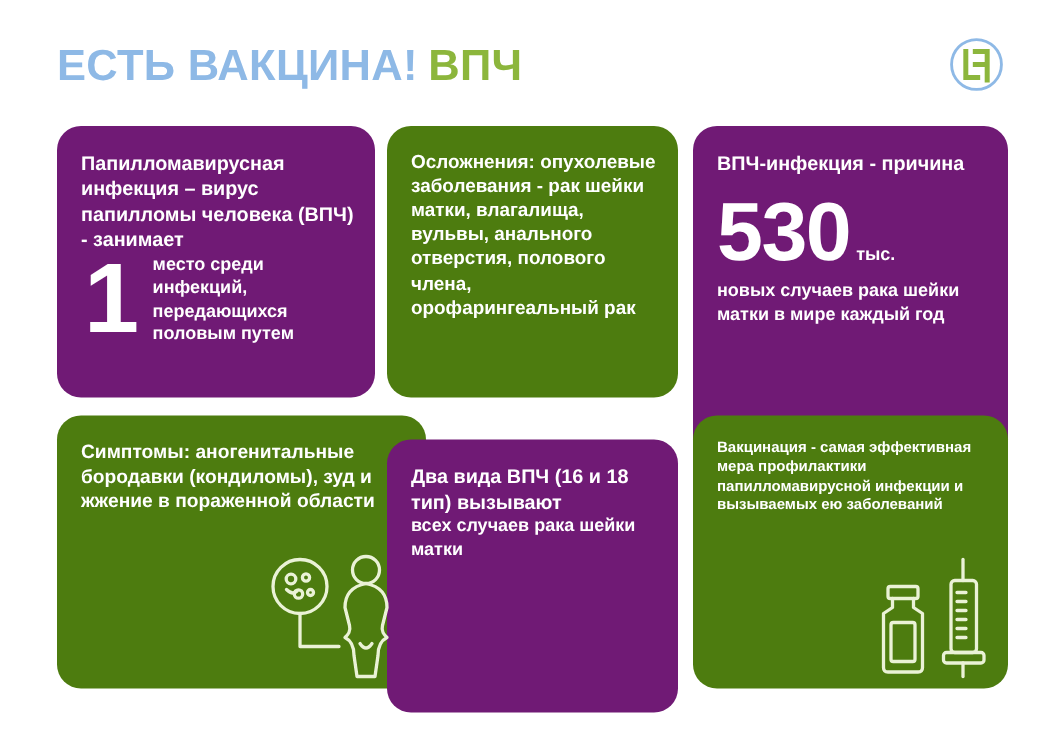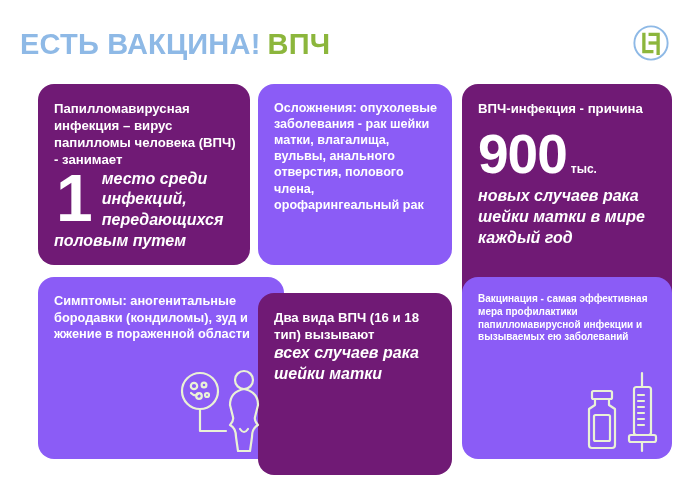--- a/index.html
+++ b/index.html
@@ -19,21 +19,21 @@
   .header {
     position: absolute;
     left: 0;
     top: 0;
     width: 700px;
     height: 84px;
     display: flex;
     align-items: center;
     justify-content: space-between;
     box-sizing: border-box;
-    padding: 0 30px 0 20px;
+    padding: 0 30px 0 38px;
   }
   .title {
     font-size: 29px;
     font-weight: bold;
     letter-spacing: 0.2px;
     line-height: 1;
     white-space: nowrap;
     margin-top: 4px;
   }
   .title .t-blue { color: #8EB9E6; }
@@ -55,39 +55,38 @@
     height: 375px;
   }
   .card {
     position: absolute;
     border-radius: 16px;
     box-sizing: border-box;
     color: #ffffff;
     overflow: hidden;
   }
   .card.blue  { background: #701a75; }
-  .card.green { background: #8b5cf6; }
+  .card.green { background: #4d7c0f; }
 
   .card-inner {
     position: relative;
     z-index: 2;
     padding: 16px 14px 10px 16px;
     height: 100%;
     box-sizing: border-box;
   }
   .lead {
     font-size: 13.2px;
     font-weight: bold;
     line-height: 1.30;
   }
   .tail {
-    font-size: 16px;
+    font-size: 12px;
     font-weight: bold;
     line-height: 1.30;
-    font-style: italic;
   }
 
   
   .bignum-inline {
     font-size: 66px;
     font-weight: bold;
     line-height: 0.82;
     float: left;
     margin: 2px 9px 0 2px;
   }
@@ -160,21 +159,21 @@
 
   <div class="card green" id="card-complications">
     <div class="card-inner">
       <div class="lead">Осложнения: опухолевые заболевания - рак шейки матки, влагалища, вульвы, анального отверстия, полового члена, орофарингеальный рак</div>
     </div>
   </div>
 
   <div class="card blue" id="card-cases">
     <div class="card-inner">
       <div class="lead">ВПЧ-инфекция - причина</div>
-      <div class="bignum-block"><span>900</span><span class="unit">тыс.</span></div>
+      <div class="bignum-block"><span>530</span><span class="unit">тыс.</span></div>
       <div class="tail">новых случаев рака шейки матки в мире каждый год</div>
     </div>
   </div>
 
   <div class="card green" id="card-symptoms">
     <div class="card-icon" id="symptoms-icon">
       <svg viewBox="0 0 104 92" width="104" height="92" aria-hidden="true">
         <g fill="none" stroke="#EAF2D6" stroke-width="2.2" stroke-linecap="round" stroke-linejoin="round">
           <circle cx="28" cy="26" r="18"></circle>
           <path d="M28 44 L28 66 L54 66"></path>

